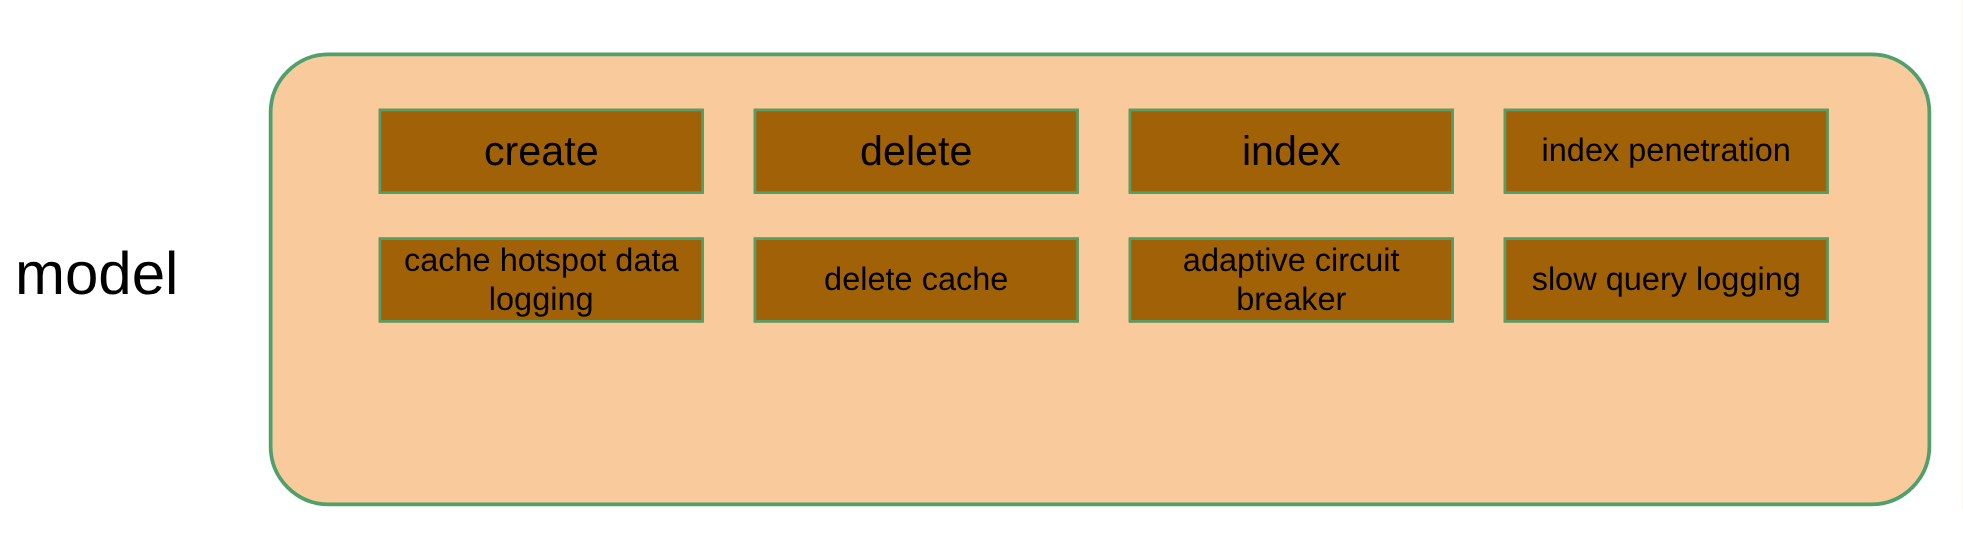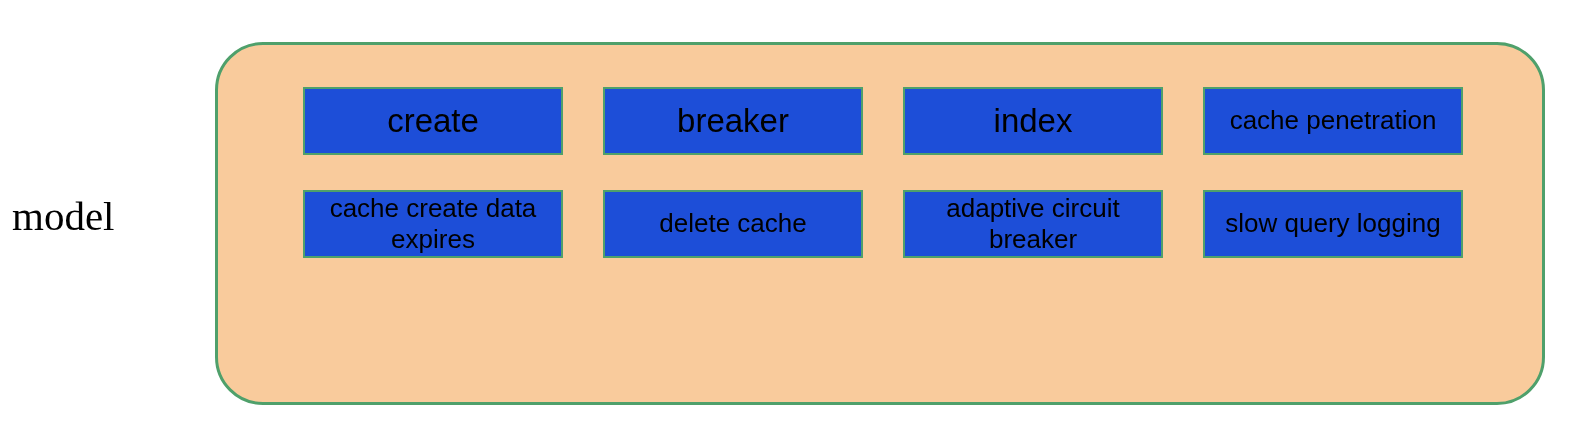--- a/index.html
+++ b/index.html
@@ -14,25 +14,24 @@
   .canvas {
     position: relative;
     width: 1570px;
     height: 440px;
     background: #ffffff;
   }
   .model-label {
     position: absolute;
     left: 12px;
     top: 194px;
-    font-size: 41px;
+    font-size: 48px;
     line-height: 1.1;
     color: #000000;
     white-space: nowrap;
-    font-family: Liberation Serif, serif;
   }
   .container-box {
     position: absolute;
     left: 215px;
     top: 42px;
     width: 1330px;
     height: 363px;
     box-sizing: border-box;
     background: #F9CB9C;
     border: 3px solid #4FA06B;
@@ -44,21 +43,21 @@
     top: 42px;
     width: 1160px;
     display: grid;
     grid-template-columns: repeat(4, 260px);
     grid-auto-rows: 68px;
     column-gap: 40px;
     row-gap: 35px;
   }
   .cell {
     box-sizing: border-box;
-    background: #1d4ed8;
+    background: #a16207;
     border: 2.5px solid #4FA06B;
     display: flex;
     align-items: center;
     justify-content: center;
     text-align: center;
     color: #000000;
     font-size: 26px;
     line-height: 1.2;
     padding: 2px 10px;
   }
@@ -70,25 +69,25 @@
 <body>
 
 <div class="canvas">
 
   <div class="model-label">model</div>
 
   <div class="container-box">
     <div class="grid">
 
       <div class="cell header-cell">create</div>
-      <div class="cell header-cell">breaker</div>
+      <div class="cell header-cell">delete</div>
       <div class="cell header-cell">index</div>
 
-      <div class="cell">cache penetration</div>
-      <div class="cell">cache create data expires</div>
+      <div class="cell">index penetration</div>
+      <div class="cell">cache hotspot data logging</div>
       <div class="cell">delete cache</div>
 
       <div class="cell">adaptive circuit breaker</div>
       <div class="cell">slow query logging</div>
 
     </div>
   </div>
 
 </div>
 

